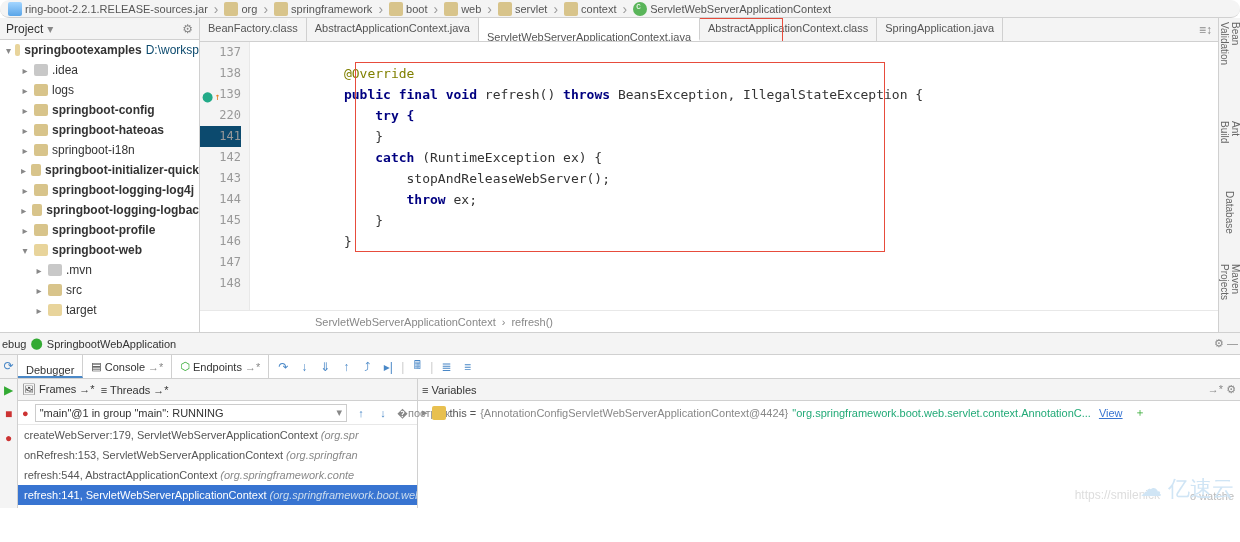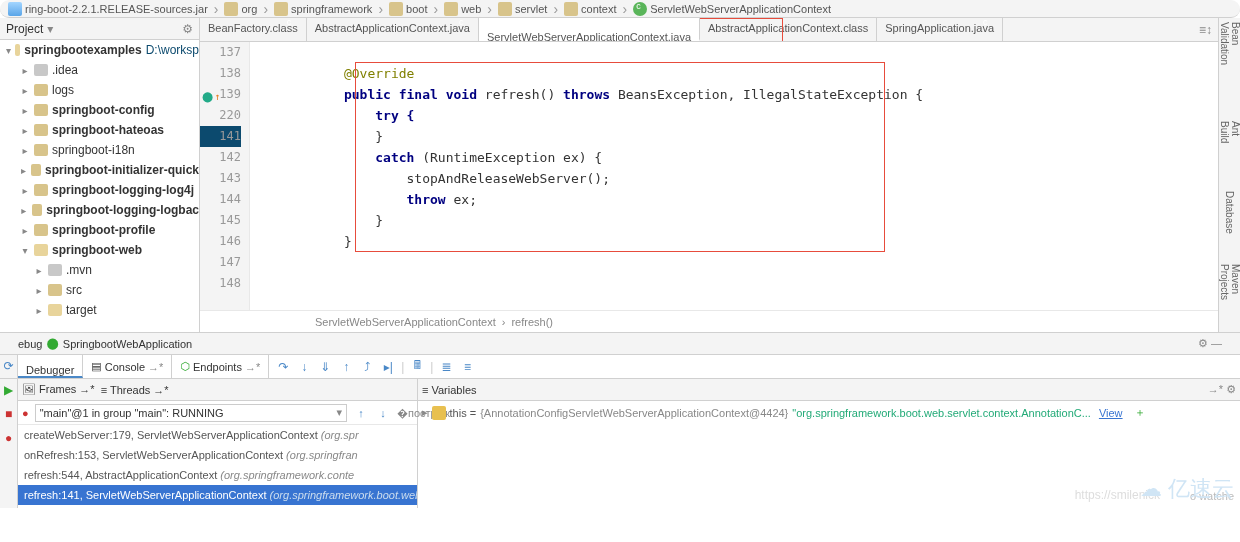--- a/index.html
+++ b/index.html
@@ -37,21 +37,21 @@
 .gut-up { color:#e67e22; font-size:10px; }
 .code { flex: 1; font-family: "Consolas", monospace; font-size: 13px; position: relative; }
 .code-line { height: 21px; line-height: 21px; white-space: pre; }
 .code-line.hl { background: #d6e4f5; width: 100%; }
 .kw { color: #000080; font-weight: bold; }
 .ann { color: #808000; }
 .code-box { position: absolute; border: 1px solid #e74c3c; pointer-events: none; left: 105px; top: 20px; width: 530px; height: 190px; }
 .editor-crumb { height: 22px; border-top: 1px solid #e8e8e8; display:flex; align-items:center; padding-left: 115px; font-size:11px; color:#888; gap:6px; }
 .right-tools { width: 22px; background: #f4f4f4; border-left: 1px solid #d0d0d0; display:flex; flex-direction:column; align-items:center; padding-top:4px; gap:30px; }
 .vtext { writing-mode: vertical-rl; font-size: 10px; color: #666; }
-.debug-row { height: 22px; background: #f4f4f4; border-top: 1px solid #d0d0d0; display:flex; align-items:center; padding:0 18px; gap:4px; font-size:11px; }
+.debug-row { height: 22px; background: #f4f4f4; border-top: 1px solid #d0d0d0; display:flex; align-items:center; padding:0 2px; gap:4px; font-size:11px; }
 .green-bug { color:#3a3; }
 .dbg-tabs { height: 24px; border-top: 1px solid #d0d0d0; display:flex; align-items:stretch; }
 .dbg-tab { display:flex; align-items:center; padding:0 8px; border-right:1px solid #d0d0d0; font-size:11px; gap:3px; }
 .dbg-tab.active { background:#fff; border-bottom:2px solid #4a88c7;align-items:flex-end; }
 .dbg-icons { display:flex; align-items:center; gap:5px; padding:0 6px; }
 .dbg-icon { width:16px; height:16px; display:flex; align-items:center; justify-content:center; color:#4a88c7; font-size:12px; }
 .dbg-body { display:flex; height:130px; border-top:1px solid #d0d0d0; }
 .frames-col { width:400px; border-right:1px solid #d0d0d0; display:flex; flex-direction:column; }
 .panel-head { height:22px; background:#f4f4f4; border-bottom:1px solid #d0d0d0; display:flex; align-items:center; padding:0 4px; font-size:11px; gap:6px; }
 .thread-row { height:24px; border-bottom:1px solid #e8e8e8; display:flex; align-items:center; padding:0 4px; gap:6px; font-size:11px; }

